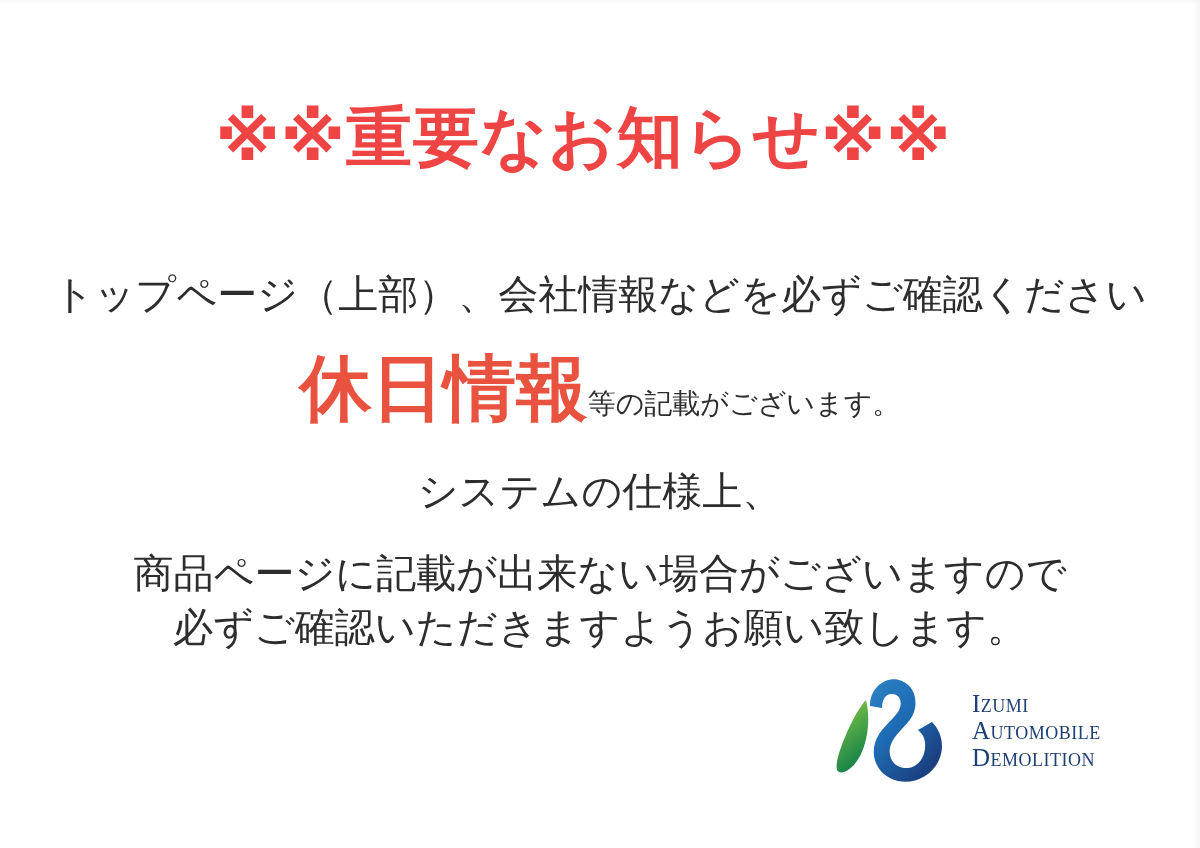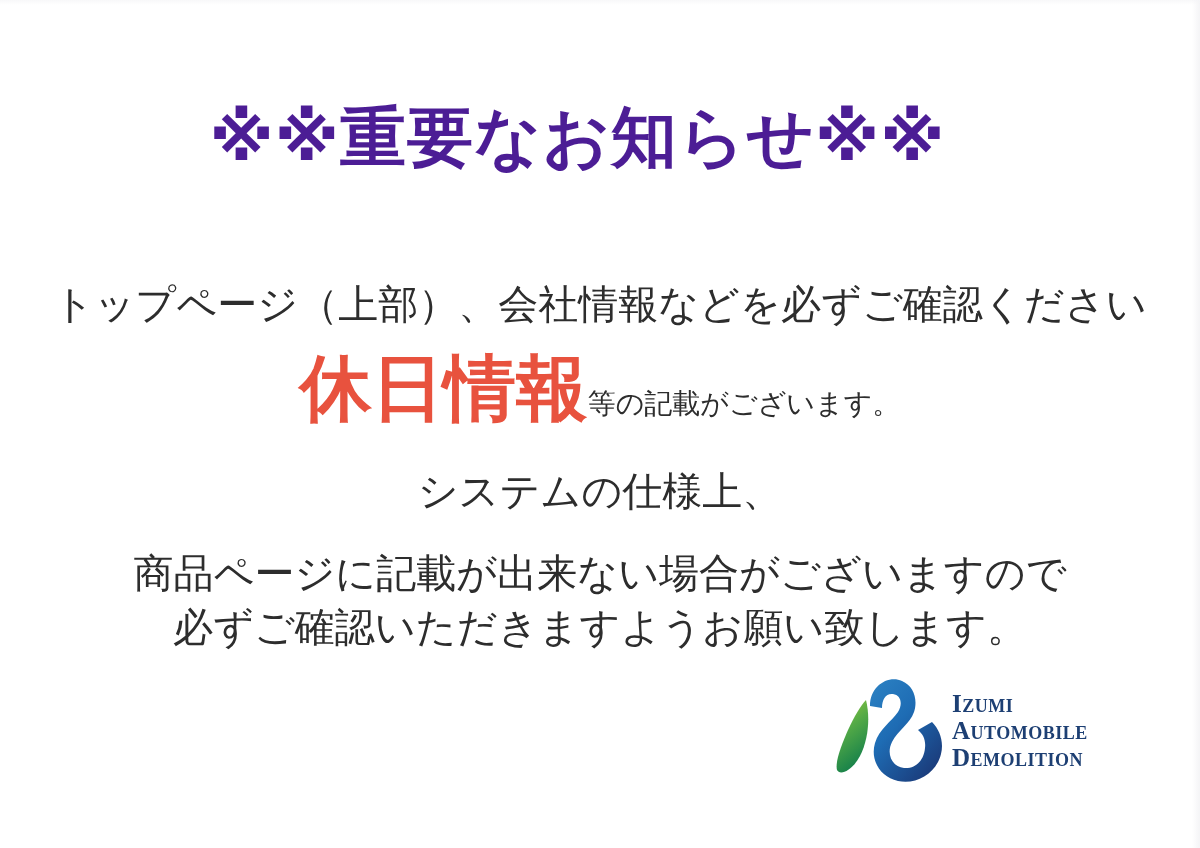--- a/index.html
+++ b/index.html
@@ -46,43 +46,43 @@
     position: absolute;
     left: 0;
     top: 0;
     width: 1200px;
     height: 848px;
   }
 
   
   .headline {
     position: absolute;
-    left: 8px;
+    left: 14px;
     top: 104px;
     width: 1139px;
     text-align: center;
-    color: #4c1d95;
+    color: #ef4444;
     font-size: 66px;
     font-weight: bold;
     letter-spacing: 1px;
     line-height: 1.0;
     white-space: nowrap;
   }
 
   
   .body-line {
     position: absolute;
     width: 1200px;
     text-align: center;
     color: #2d2d2d;
     font-size: 40px;
     line-height: 1.0;
     white-space: nowrap;
   }
-  .line-1 { top: 284px; }
+  .line-1 { top: 274px; }
   .line-3 { top: 471px; }
   .line-4 { top: 553px; }
   .line-5 { top: 607px; }
 
   
   .line-2 {
     position: absolute;
     top: 352px;
     width: 1200px;
     text-align: center;
@@ -120,21 +120,22 @@
   .logo-text {
     margin-left: 4px;
     color: #1d3f73;
     font-family: "Liberation Serif", "DejaVu Serif", serif;
     line-height: 1.08;
     letter-spacing: 0.5px;
   }
   .logo-text .lt-line {
     display: block;
     font-variant: small-caps;
-    font-weight: bold;
+    font-weight: normal;
+    margin-left: 20px;
   }
   .lt-izumi      { font-size: 25px; }
   .lt-automobile { font-size: 25px; }
   .lt-demolition { font-size: 25px; }
 </style>
 </head>
 <body>
 
 <div class="sheet">
 

